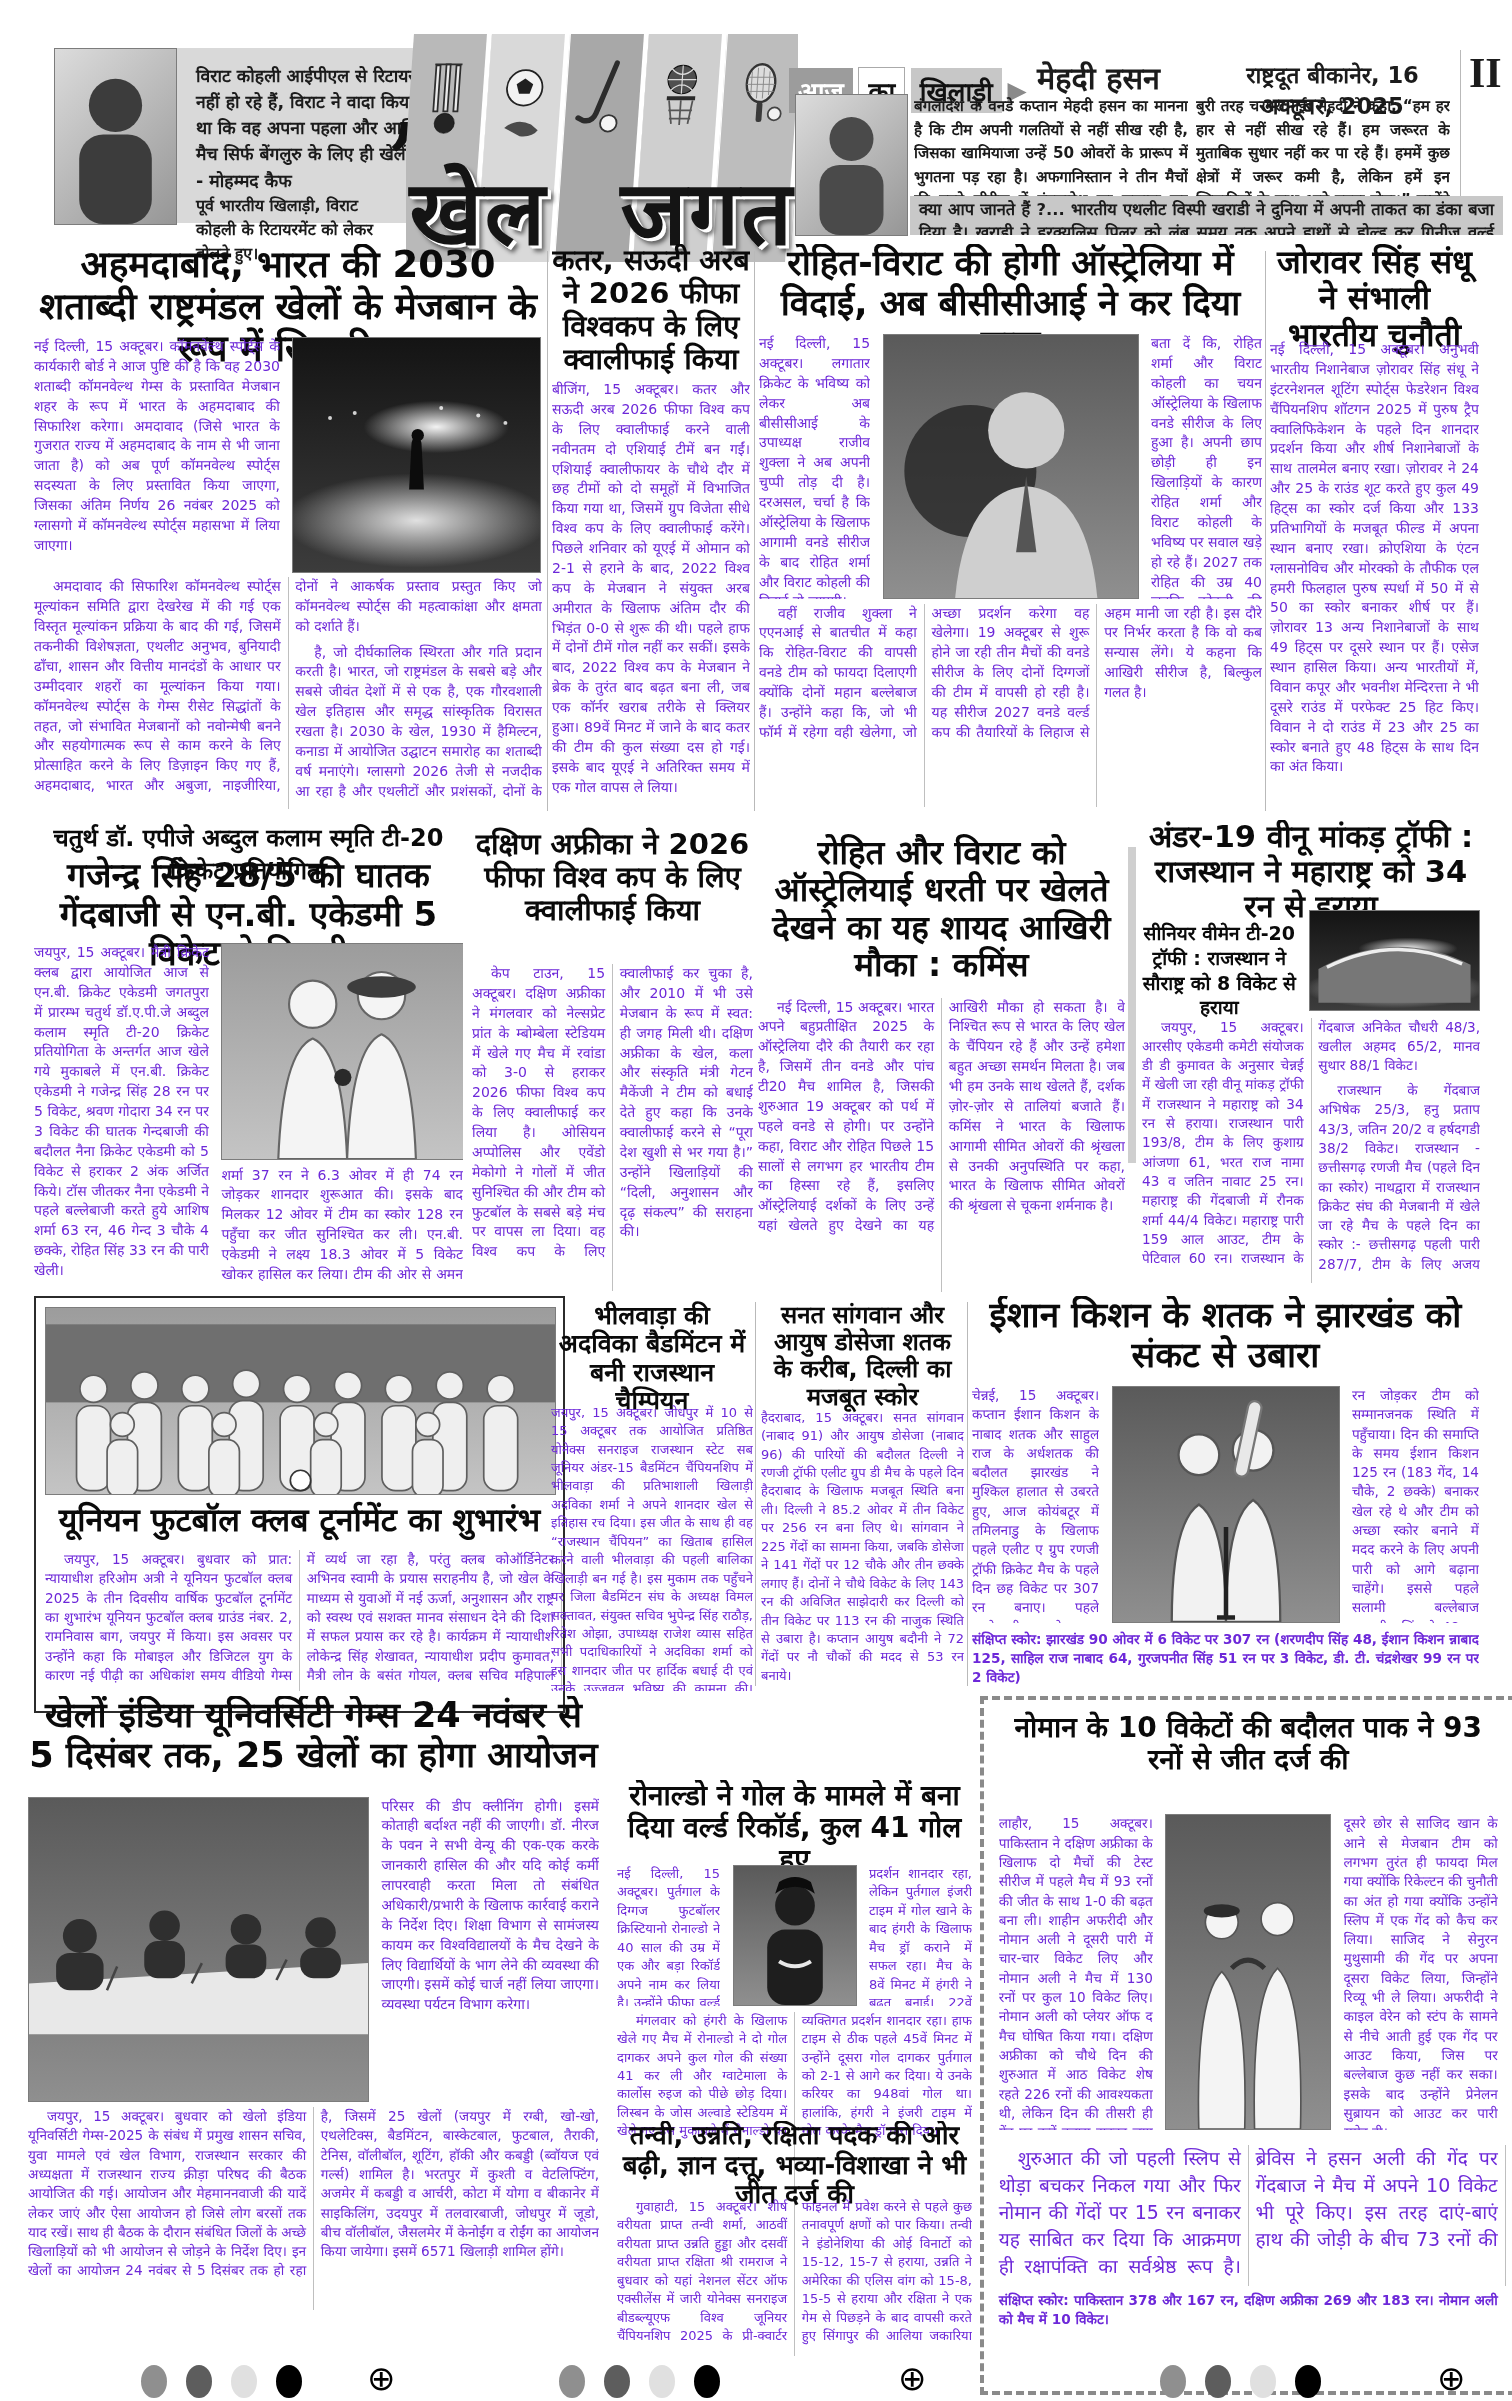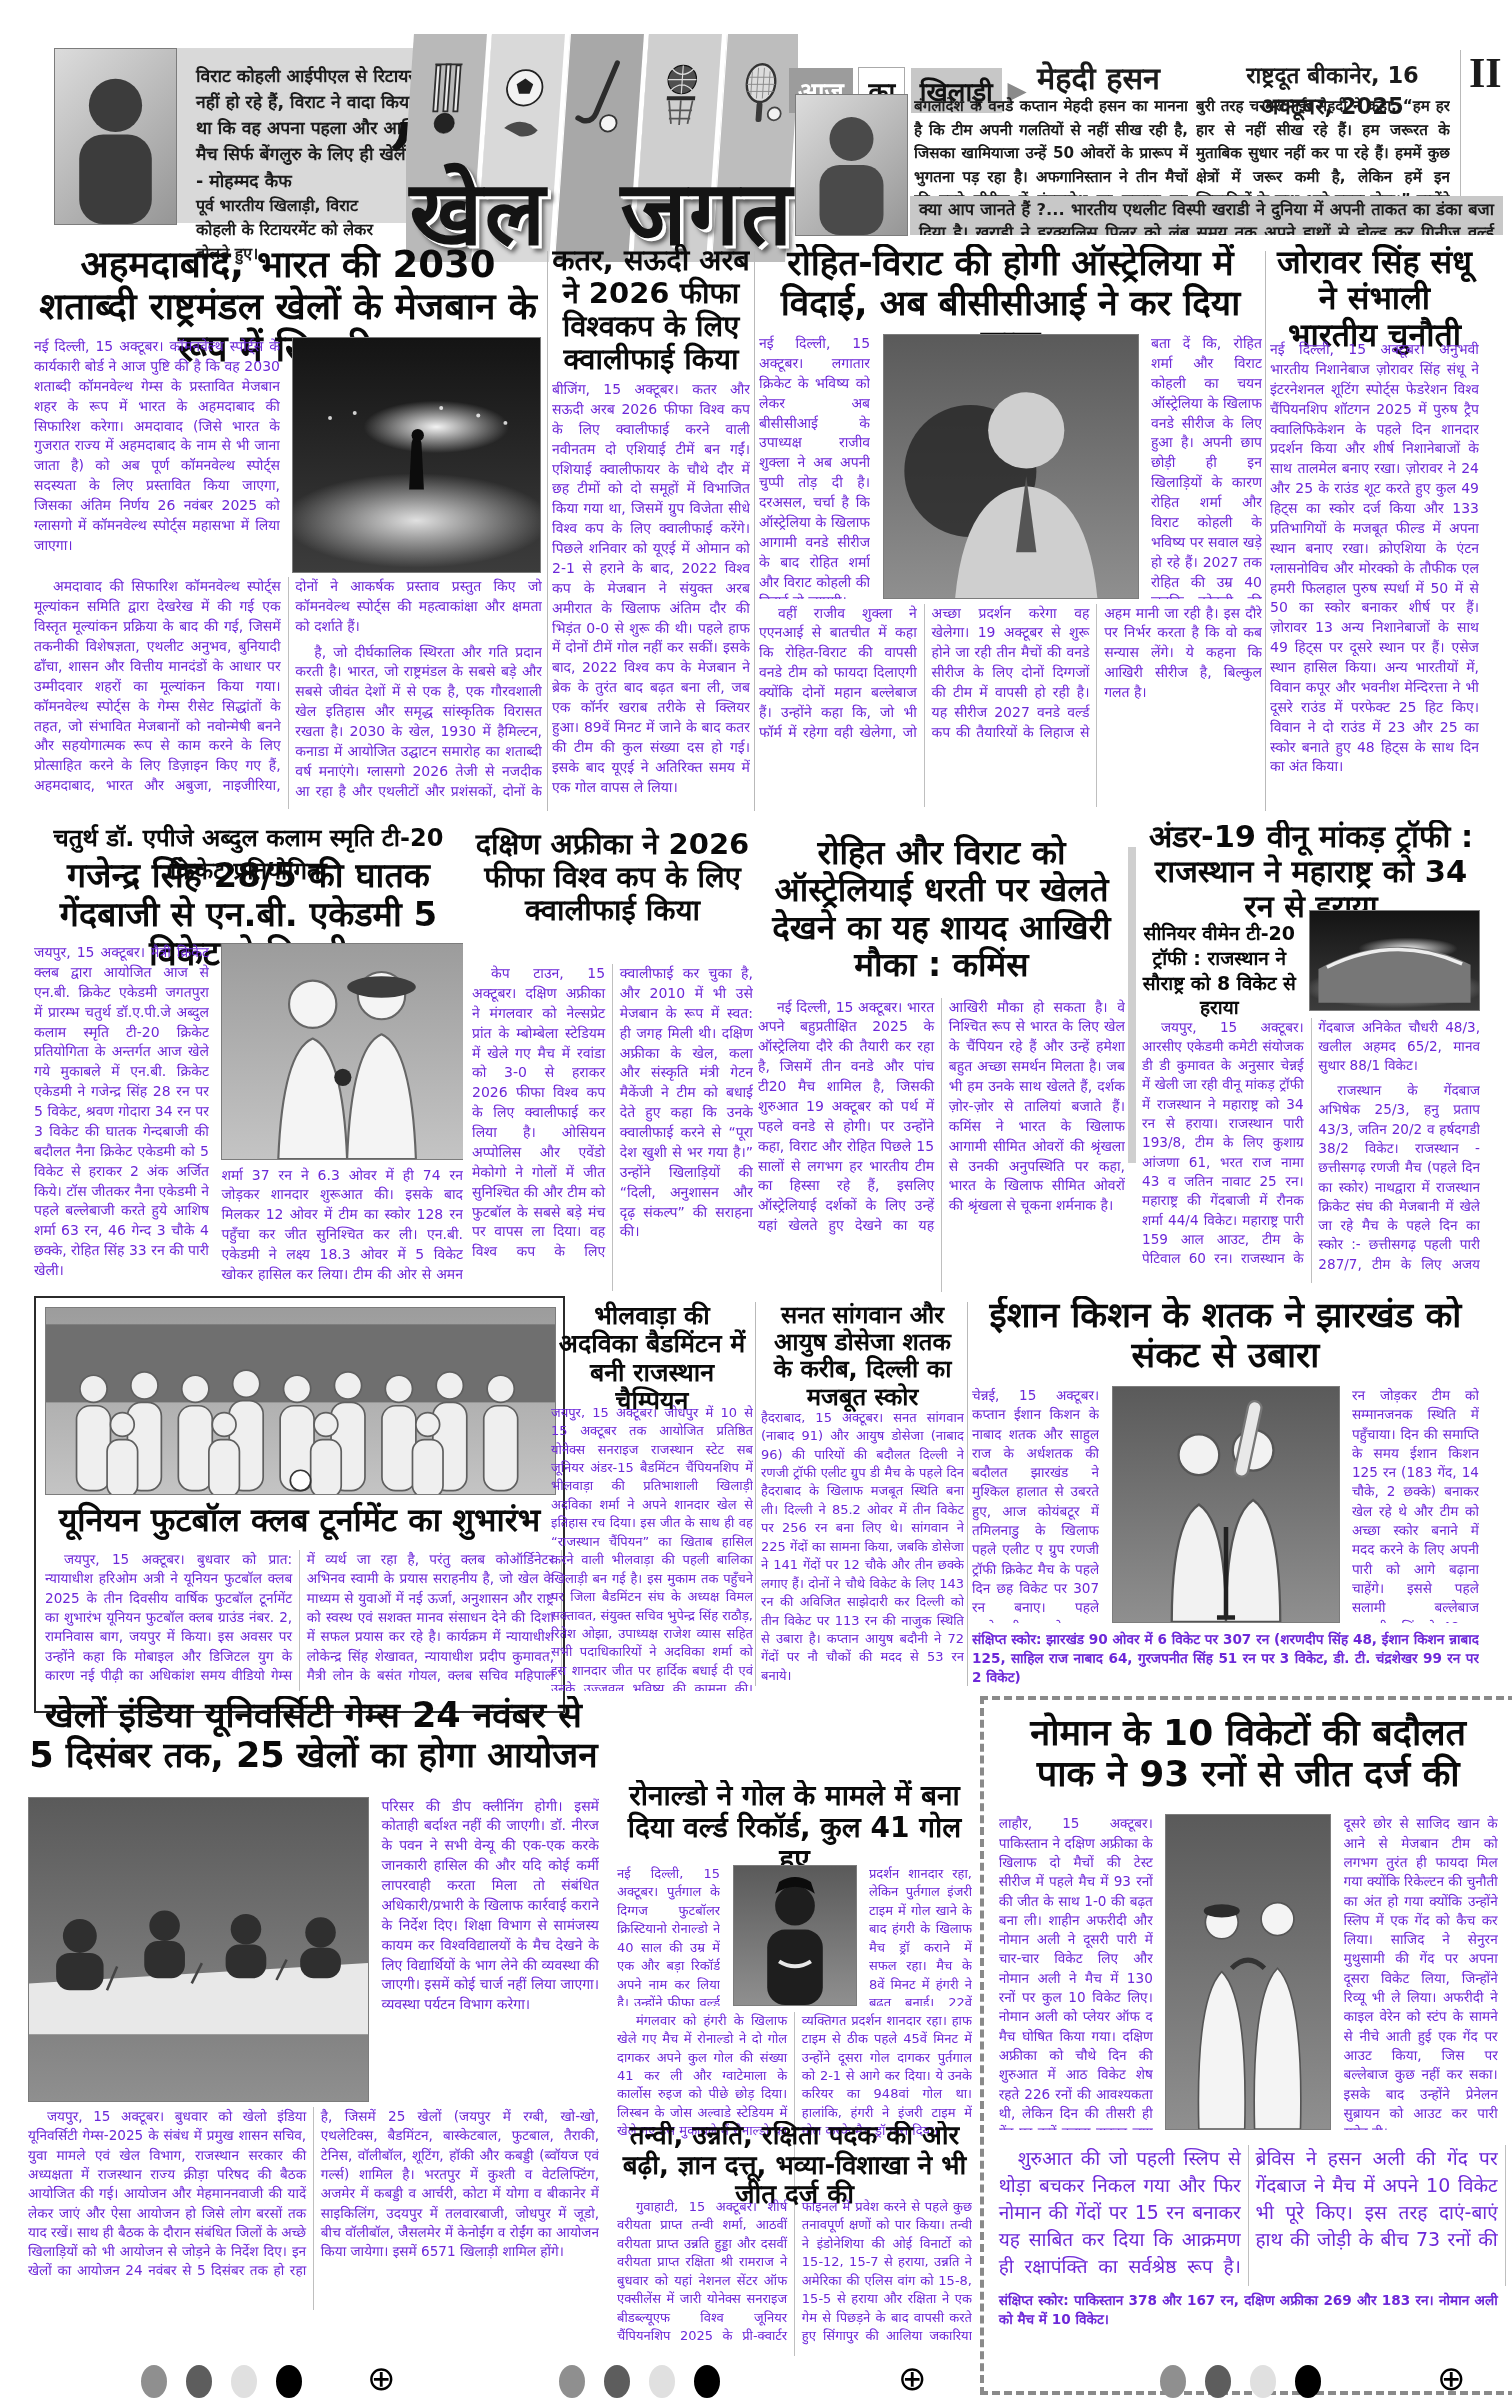--- a/index.html
+++ b/index.html
@@ -433,21 +433,21 @@
   </div>
 
   <div class="art" style="left:617px;top:2121px;width:355px;height:242px;">
     <div class="hl" style="font-size:26px;height:77px;">तन्वी, उन्नति, रक्षिता पदक की ओर बढ़ी, ज्ञान दत्तू, भव्या-विशाखा ने भी जीत दर्ज की</div>
     <div class="bodytxt cols2" style="height:158px;font-size:13px;">
       <p>गुवाहाटी, 15 अक्टूबर। शीर्ष वरीयता प्राप्त तन्वी शर्मा, आठवीं वरीयता प्राप्त उन्नति हुड्डा और दसवीं वरीयता प्राप्त रक्षिता श्री रामराज ने बुधवार को यहां नेशनल सेंटर ऑफ एक्सीलेंस में जारी योनेक्स सनराइज बीडब्ल्यूएफ विश्व जूनियर चैंपियनशिप 2025 के प्री-क्वार्टर फाइनल में प्रवेश करने से पहले कुछ तनावपूर्ण क्षणों को पार किया। तन्वी ने इंडोनेशिया की ओई विनार्टो को 15-12, 15-7 से हराया, उन्नति ने अमेरिका की एलिस वांग को 15-8, 15-5 से हराया और रक्षिता ने एक गेम से पिछड़ने के बाद वापसी करते हुए सिंगापुर की आलिया जकारिया को 11-15, 15-5, 15-8 से हराया।</p>
     </div>
   </div>
 
   <div id="nomanbox" class="art" style="left:980px;top:1696px;width:499px;height:666px;">
-    <div class="hl" style="font-size:36px;height:102px;">नोमान के 10 विकेटों की बदौलत पाक ने 93 रनों से जीत दर्ज की</div>
+    <div class="hl" style="font-size:28px;height:102px;">नोमान के 10 विकेटों की बदौलत पाक ने 93 रनों से जीत दर्ज की</div>
     <div class="flexrow" style="height:316px;">
       <div class="fcol bodytxt" style="font-size:13.6px;">लाहौर, 15 अक्टूबर। पाकिस्तान ने दक्षिण अफ्रीका के खिलाफ दो मैचों की टेस्ट सीरीज में पहले मैच में 93 रनों की जीत के साथ 1-0 की बढ़त बना ली। शाहीन अफरीदी और नोमान अली ने दूसरी पारी में चार-चार विकेट लिए और नोमान अली ने मैच में 130 रनों पर कुल 10 विकेट लिए। नोमान अली को प्लेयर ऑफ द मैच घोषित किया गया। दक्षिण अफ्रीका को चौथे दिन की शुरुआत में आठ विकेट शेष रहते 226 रनों की आवश्यकता थी, लेकिन दिन की तीसरी ही गेंद पर उन्हें करारा झटका लगा जब पहली पारी के शतकवीर टोनी डी ज़ोर्जी आउट हो गए।</div>
       <div class="ph ph-dark" style="width:164px;height:314px;">
         <svg viewBox="0 0 100 160" preserveAspectRatio="xMidYMax meet">
             <g fill="#f4f4f4" stroke="#555">
               <circle cx="34" cy="34" r="10"></circle>
               <path d="M20,160 q-2,-80 14,-96 q16,16 14,96 z"></path>
               <circle cx="68" cy="32" r="10"></circle>
               <path d="M54,160 q-2,-82 14,-98 q16,16 14,98 z"></path>
             </g>

